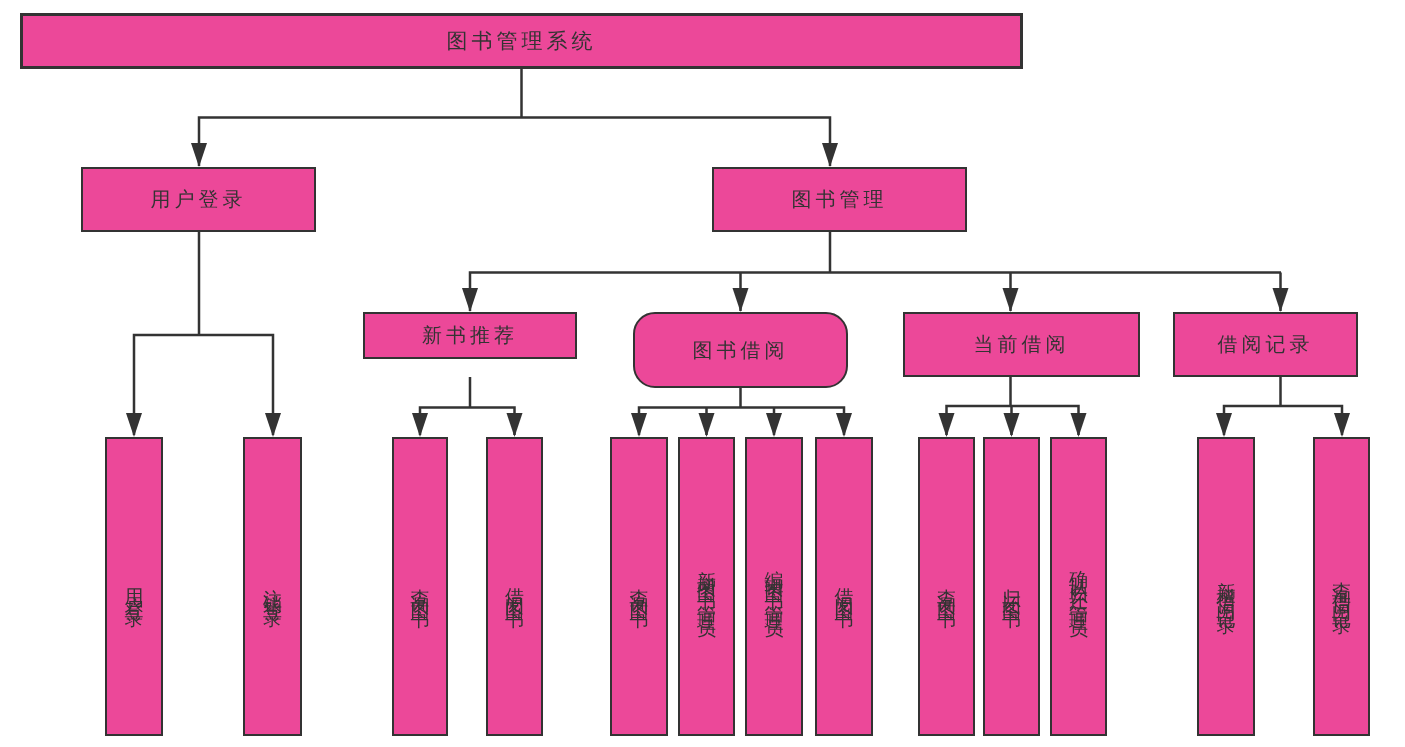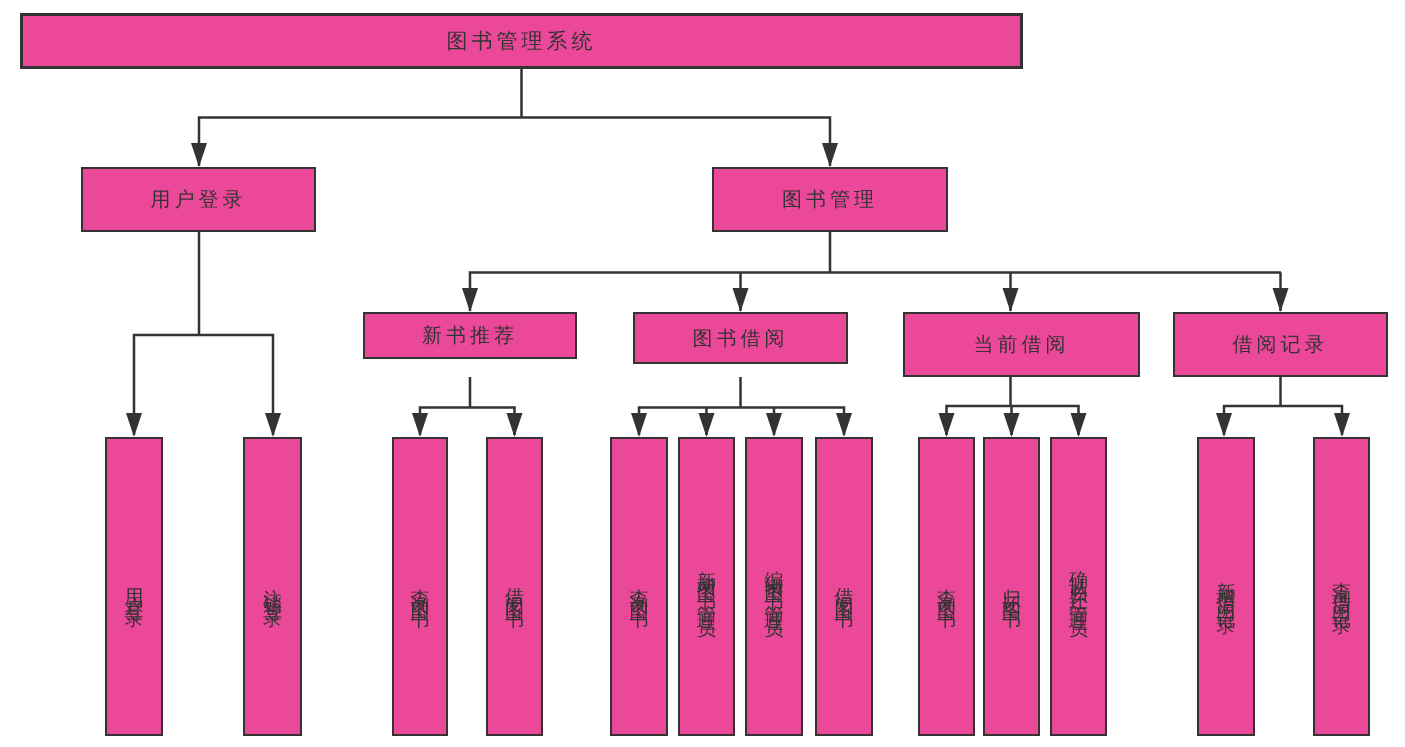--- a/index.html
+++ b/index.html
@@ -93,26 +93,26 @@
       <polygon points="1003.5,413 1019.5,413 1011.5,437"></polygon>
       <polygon points="1070.5,413 1086.5,413 1078.5,437"></polygon>
       <polygon points="1216,413 1232,413 1224,437"></polygon>
       <polygon points="1334,413 1350,413 1342,437"></polygon>
     </g>
   </svg>
 
   <div class="node root" style="left:20px;top:13px;width:1003px;height:56px;">图书管理系统</div>
 
   <div class="node h" style="left:81px;top:167px;width:235px;height:65px;">用户登录</div>
-  <div class="node h" style="left:712px;top:167px;width:236px;height:65px;">图书管理</div>
+  <div class="node h" style="left:712px;top:167px;width:255px;height:65px;">图书管理</div>
 
   <div class="node h" style="left:363px;top:312px;width:214px;height:47px;">新书推荐</div>
-  <div class="node h" style="left:633px;top:312px;width:215px;height:52px;">图书借阅</div>
+  <div class="node h" style="left:633px;top:312px;width:215px;height:76px;border-radius:22px;">图书借阅</div>
   <div class="node h" style="left:903px;top:312px;width:237px;height:65px;">当前借阅</div>
-  <div class="node h" style="left:1173px;top:312px;width:215px;height:65px;">借阅记录</div>
+  <div class="node h" style="left:1173px;top:312px;width:185px;height:65px;">借阅记录</div>
 
   <div class="node leaf" style="left:105px;top:437px;width:58px;height:299px;">
     <span class="vtext">用户登录</span>
   </div>
   <div class="node leaf" style="left:243px;top:437px;width:59px;height:299px;">
     <span class="vtext">注销登录</span>
   </div>
 
   <div class="node leaf" style="left:392px;top:437px;width:56px;height:299px;">
     <span class="vtext">查询图书</span>

